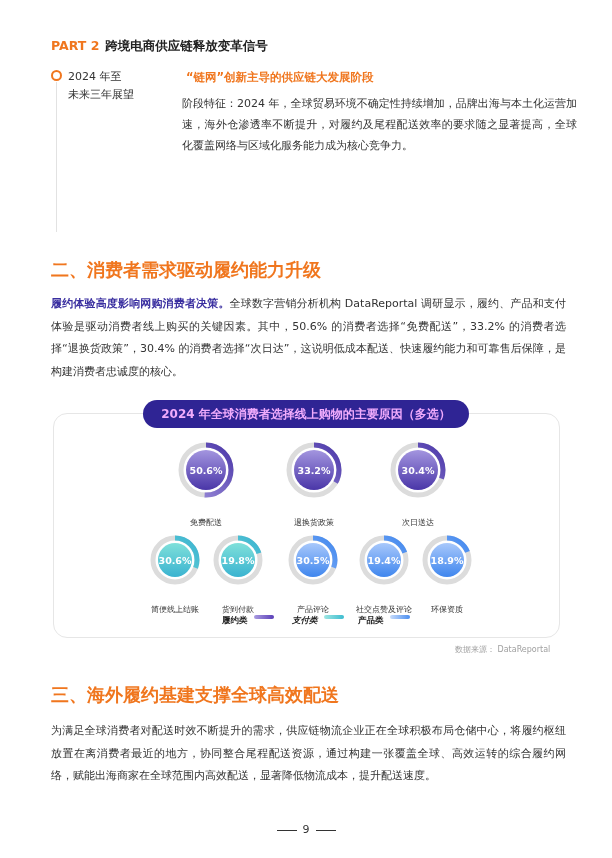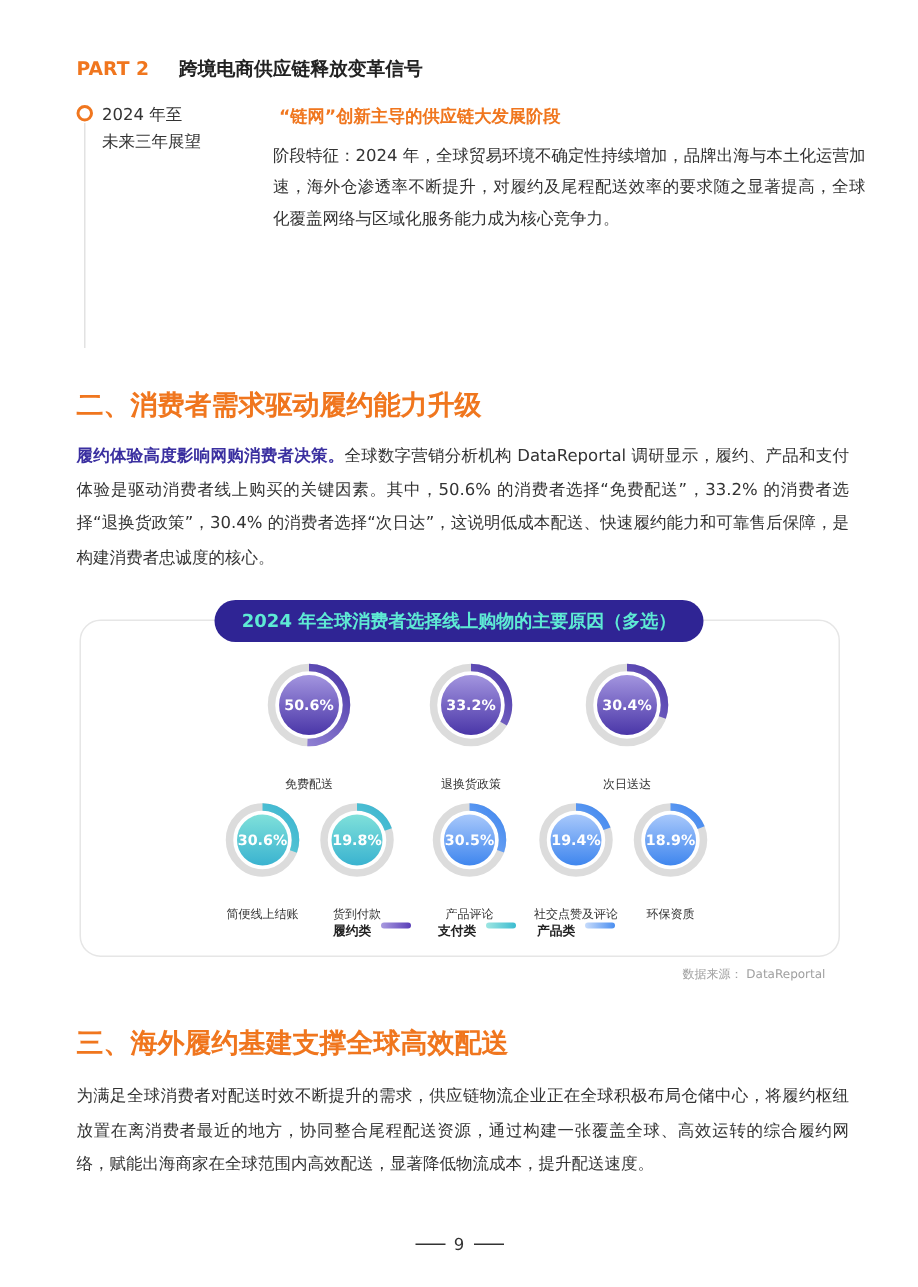--- a/index.html
+++ b/index.html
@@ -1,38 +1,38 @@
 <!DOCTYPE html>
 <html><head>
 <meta charset="utf-8">
 <style>
   * { box-sizing: border-box; margin: 0; padding: 0; }
   html, body { width: 612px; height: 858px; background: #ffffff; overflow: hidden; }
   body { font-family: "DejaVu Sans", "Liberation Sans", sans-serif; color: #2b2b2b; position: relative; }
 
   .part-header { position: absolute; left: 51px; top: 38px; font-size: 12.5px; font-weight: bold; color: #222; white-space: nowrap; }
-  .part-header .part-tag { color: #f0761e; margin-right: 20px; }
+  .part-header .part-tag { color: #f0761e; margin-right: 6px; }
 
   .timeline { position: absolute; left: 51px; top: 68px; width: 140px; height: 160px; }
   .timeline .dot { position: absolute; left: 0; top: 2px; width: 11px; height: 11px; border: 2.5px solid #f0761e; border-radius: 50%; background: #fff; }
   .timeline .line { position: absolute; left: 4.5px; top: 14px; width: 1.5px; height: 150px; background: #e2e2e2; }
   .timeline .t-label { position: absolute; left: 17px; top: 0; font-size: 11px; line-height: 18px; color: #333; white-space: nowrap; }
 
   .stage { position: absolute; left: 182px; top: 68px; width: 395px; }
   .stage .stage-title { font-size: 11.5px; font-weight: bold; color: #f0761e; margin-left: 4px; line-height: 18px; }
   .stage p { font-size: 11px; line-height: 21px; color: #333; margin-top: 7px; text-align: justify; }
   .stage p.bold { font-weight: bold; color: #2a2a2a; margin-top: 8px; }
 
   .section-title { position: absolute; left: 51px; font-size: 18px; font-weight: bold; color: #f0761e; white-space: nowrap; }
 
   .body-para { position: absolute; left: 51px; width: 515px; font-size: 11px; line-height: 22.5px; color: #333; text-align: justify; }
   .body-para .hl { color: #3a2fa0; font-weight: bold; }
 
   .chart-card { position: absolute; left: 53px; top: 413px; width: 507px; height: 225px; border: 1px solid #e6e6e6; border-radius: 14px; }
-  .chart-pill { position: absolute; left: 143px; top: 400px; width: 326px; height: 28px; background: #2f2494; border-radius: 14px; color: #5eead4; font-size: 12px; font-weight: bold; text-align: center; line-height: 28px; white-space: nowrap; }
+  .chart-pill { position: absolute; left: 143px; top: 400px; width: 326px; height: 28px; background: #2f2494; border-radius: 14px; color: #f0abfc; font-size: 12px; font-weight: bold; text-align: center; line-height: 28px; white-space: nowrap; }
 
   .donut { position: absolute; width: 64px; text-align: center; }
   .donut svg { display: block; margin: 0 auto; }
   .donut .d-label { font-size: 8px; color: #333; margin-top: 17px; white-space: nowrap; }
   .donut .d-val { font-size: 9.5px; font-weight: bold; fill: #fff; }
 
   .legend { position: absolute; top: 615px; left: 0; width: 612px; height: 16px; }
   .legend-item { position: absolute; display: flex; align-items: flex-start; font-size: 8.5px; font-weight: bold; color: #222; white-space: nowrap; }
   .legend-item .swatch { width: 20px; height: 4px; border-radius: 2px; margin-left: 6px; }
 
@@ -221,21 +221,21 @@
       </svg>
       <div class="d-label">环保资质</div>
     </div>
   </div>
 
 <div class="legend">
   <div class="legend-item" style="left:222px;">
     <span>履约类</span>
     <span class="swatch" style="background:linear-gradient(90deg,#a99be0,#5a3fb8);"></span>
   </div>
-  <div class="legend-item" style="left:292px;">
+  <div class="legend-item" style="left:292px;font-style:italic;">
     <span>支付类</span>
     <span class="swatch" style="background:linear-gradient(90deg,#9ee6e2,#3cbcd0);"></span>
   </div>
   <div class="legend-item" style="left:358px;">
     <span>产品类</span>
     <span class="swatch" style="background:linear-gradient(90deg,#c8dcfb,#4a8ef0);"></span>
   </div>
 </div>
 
 <div class="source">数据来源：  DataReportal</div>

